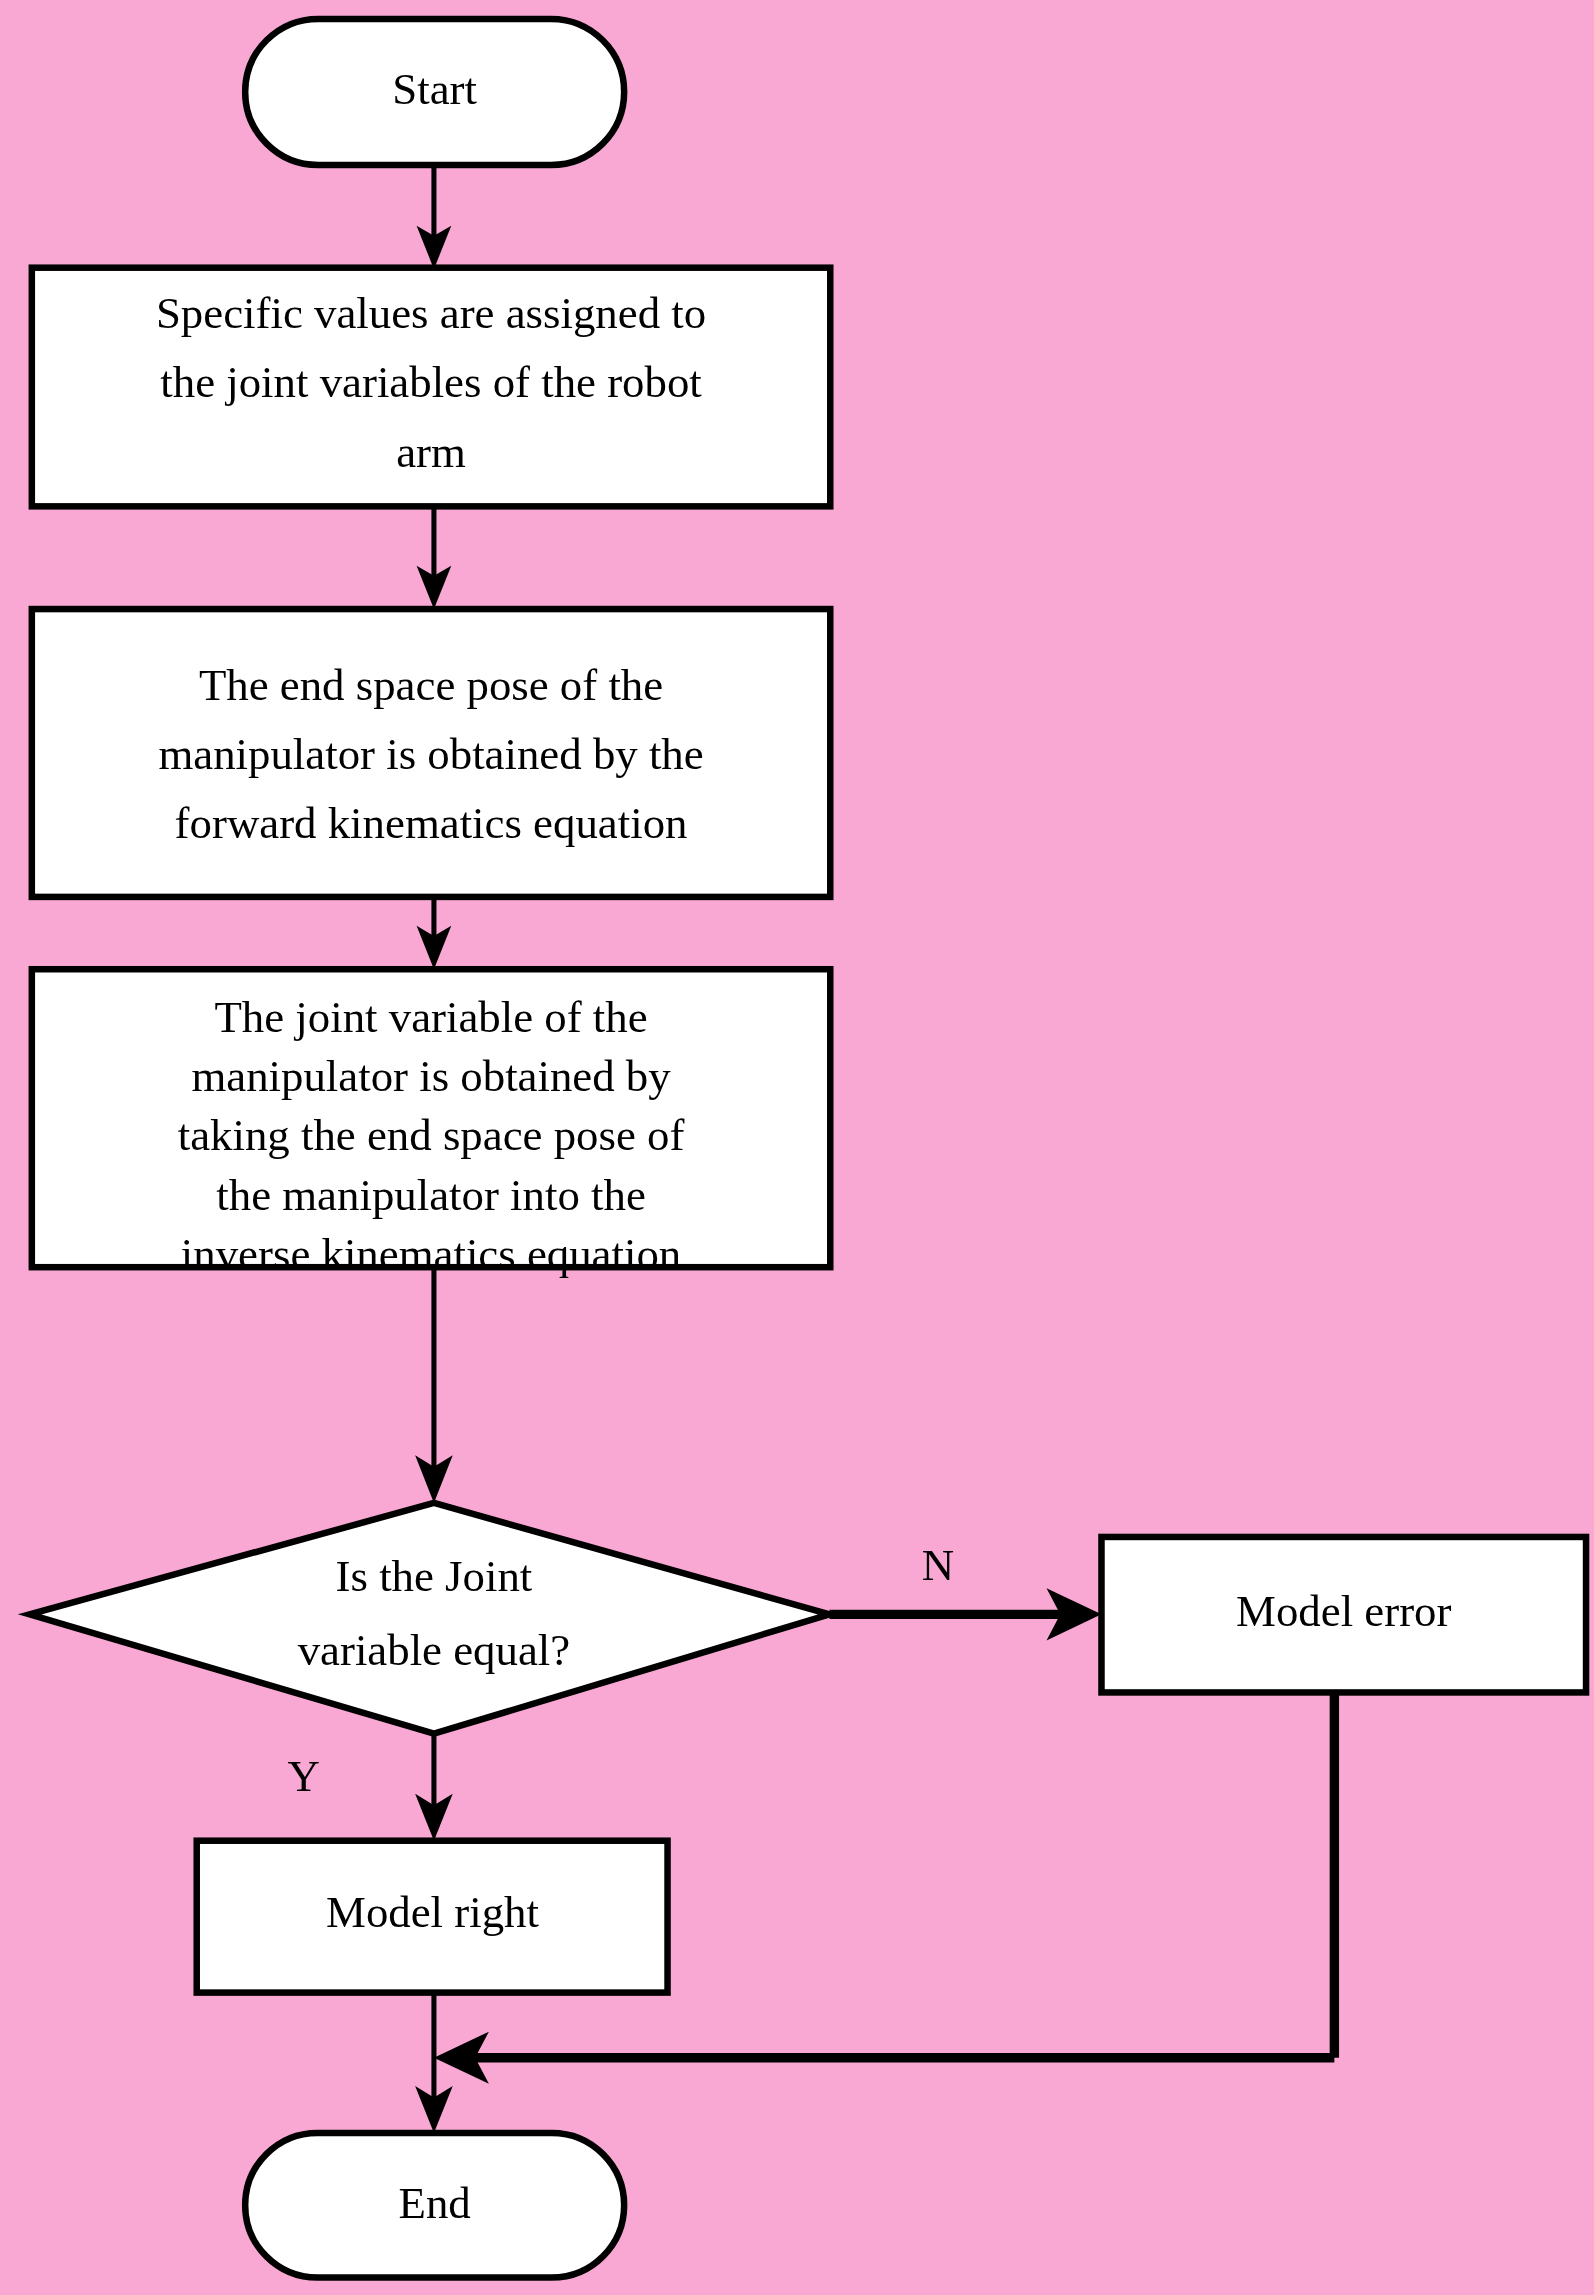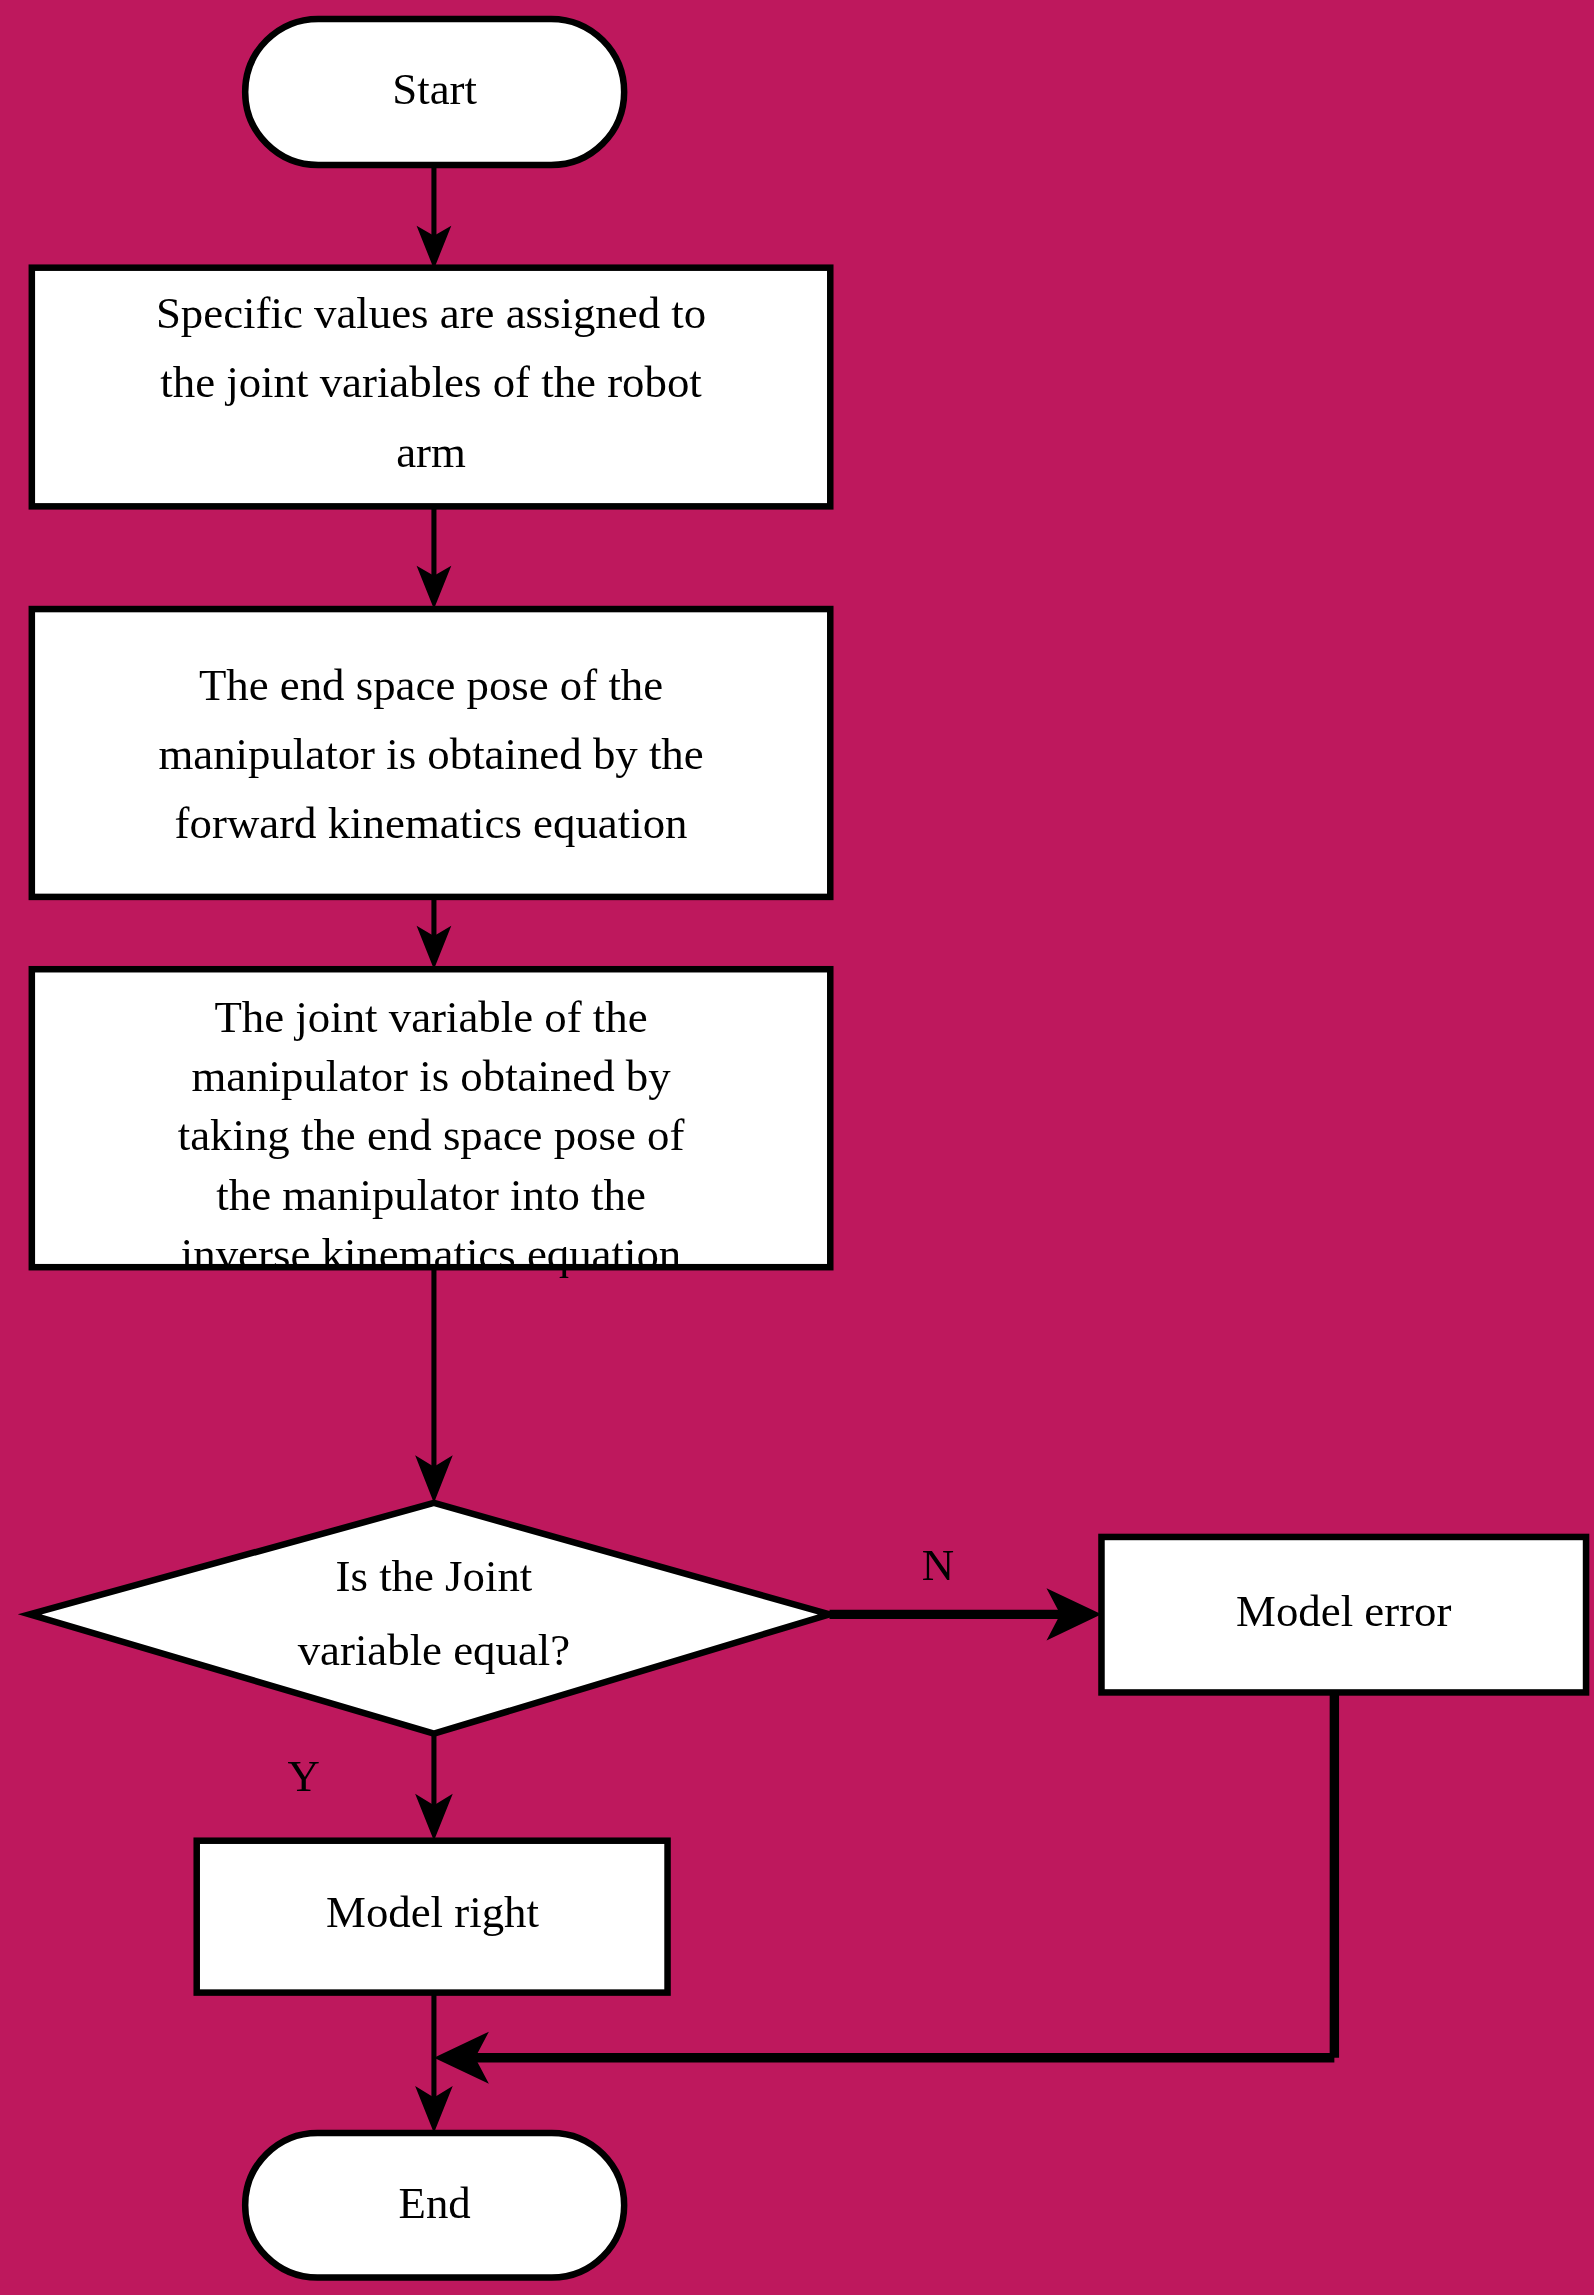--- a/index.html
+++ b/index.html
@@ -4,21 +4,21 @@
 <style>
   html, body {
     margin: 0;
     padding: 0;
     background: #ffffff;
   }
   #flowchart-root {
     position: relative;
     width: 1594px;
     height: 2295px;
-    background: #be185d;
+    background: #f9a8d4;
     overflow: hidden;
   }
   svg.chart-canvas {
     display: block;
     width: 1594px;
     height: 2295px;
   }
   .node-shape {
     fill: #ffffff;
     stroke: #000000;

